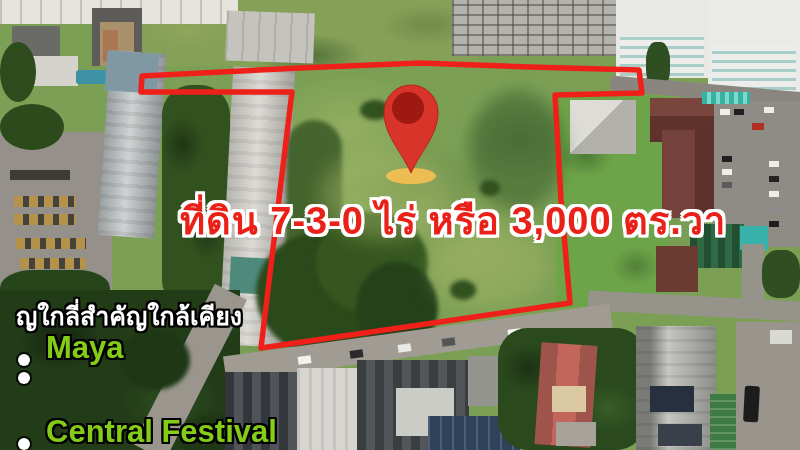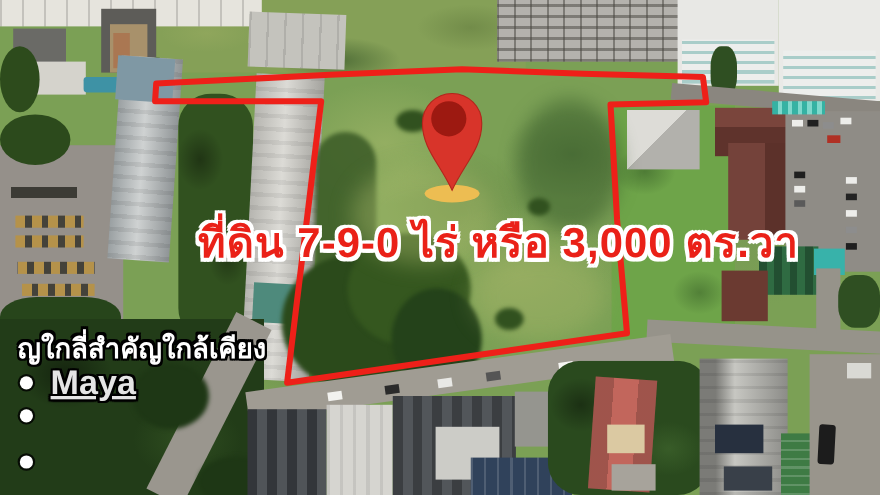--- a/index.html
+++ b/index.html
@@ -19,25 +19,25 @@
   .area-label{position:absolute;left:180px;top:190px;white-space:nowrap;
     font-weight:700;font-size:38px;letter-spacing:1px;color:#ea2118;
     text-shadow:-3px -3px 0 #fff,0 -3px 0 #fff,3px -3px 0 #fff,
                 -3px 0 0 #fff,3px 0 0 #fff,
                 -3px 3px 0 #fff,0 3px 0 #fff,3px 3px 0 #fff;}
   .nearby-title{position:absolute;left:16px;top:296px;white-space:nowrap;
     font-weight:700;font-size:25px;color:#fff;
     text-shadow:-2px -2px 0 #000,0 -2px 0 #000,2px -2px 0 #000,
                 -2px 0 0 #000,2px 0 0 #000,
                 -2px 2px 0 #000,0 2px 0 #000,2px 2px 0 #000;}
-  .nearby-item{position:absolute;left:18px;display:flex;align-items:center;gap:16px;
-    font-weight:700;font-size:31px;color:#e5e5e5;white-space:nowrap;
+  .nearby-item{position:absolute;left:18px;display:flex;align-items:flex-end;gap:16px;
+    font-weight:700;font-size:31px;color:#84cc16;white-space:nowrap;
     text-shadow:-2px -2px 0 #000,0 -2px 0 #000,2px -2px 0 #000,
                 -2px 0 0 #000,2px 0 0 #000,
-                -2px 2px 0 #000,0 2px 0 #000,2px 2px 0 #000;text-decoration:underline;}
+                -2px 2px 0 #000,0 2px 0 #000,2px 2px 0 #000;}
   .bullet{width:12px;height:12px;border-radius:50%;background:#fff;
     box-shadow:0 0 0 2px rgba(0,0,0,.8);flex:0 0 auto;text-shadow:none;}
 </style>
 </head>
 <body>
 
 <div id="stage">
   <div class="scene">
 
     <div class="abs" style="left:128px;top:0;width:350px;height:66px;background:#85a057;background-image:radial-gradient(ellipse 80px 30px at 180px 55px, rgba(60,92,44,.7), transparent 70%),radial-gradient(ellipse 60px 25px at 60px 30px, rgba(150,170,95,.6), transparent 70%),radial-gradient(ellipse 70px 30px at 300px 25px, rgba(95,120,60,.5), transparent 70%);"></div>
@@ -149,28 +149,29 @@
 
   <svg class="overlay" width="800" height="450" viewBox="0 0 800 450">
     <polygon points="142,76 300,68 420,63 530,67 639,70 642,93 555,95 561,200 570,303 261,348 292,92 141,92" fill="none" stroke="#ee2019" stroke-width="5.5" stroke-linejoin="round" stroke-linecap="round"></polygon>
     <g>
       <ellipse cx="411" cy="176" rx="25" ry="8" fill="#edbd52"></ellipse>
       <path d="M411 173 C 400 149 384 135 384 112 A 27 27 0 1 1 438 112 C 438 135 422 149 411 173 Z" fill="#d8342a" stroke="#b3251c" stroke-width="1"></path>
       <circle cx="408" cy="108" r="16" fill="#9d1911"></circle>
     </g>
   </svg>
 
-  <div class="area-label">ที่ดิน 7-9-0 ไร่ หรือ 3,000 ตร.วา</div>
+  <div class="area-label">ที่ดิน 7-3-0 ไร่ หรือ 3,000 ตร.วา</div>
 
   <div>
     <div class="nearby-title">ญใกลี่สำคัญใกล้เคียง</div>
     <div class="nearby-item" style="top:330px;">
       <span class="bullet"></span>
       <span>Maya</span>
     </div>
     <div class="nearby-item" style="top:372px;">
       <span class="bullet"></span>
     </div>
     <div class="nearby-item" style="top:414px;">
       <span class="bullet"></span>
+      <span>Central Festival</span>
     </div>
   </div>
 </div>
 
 </body></html>

